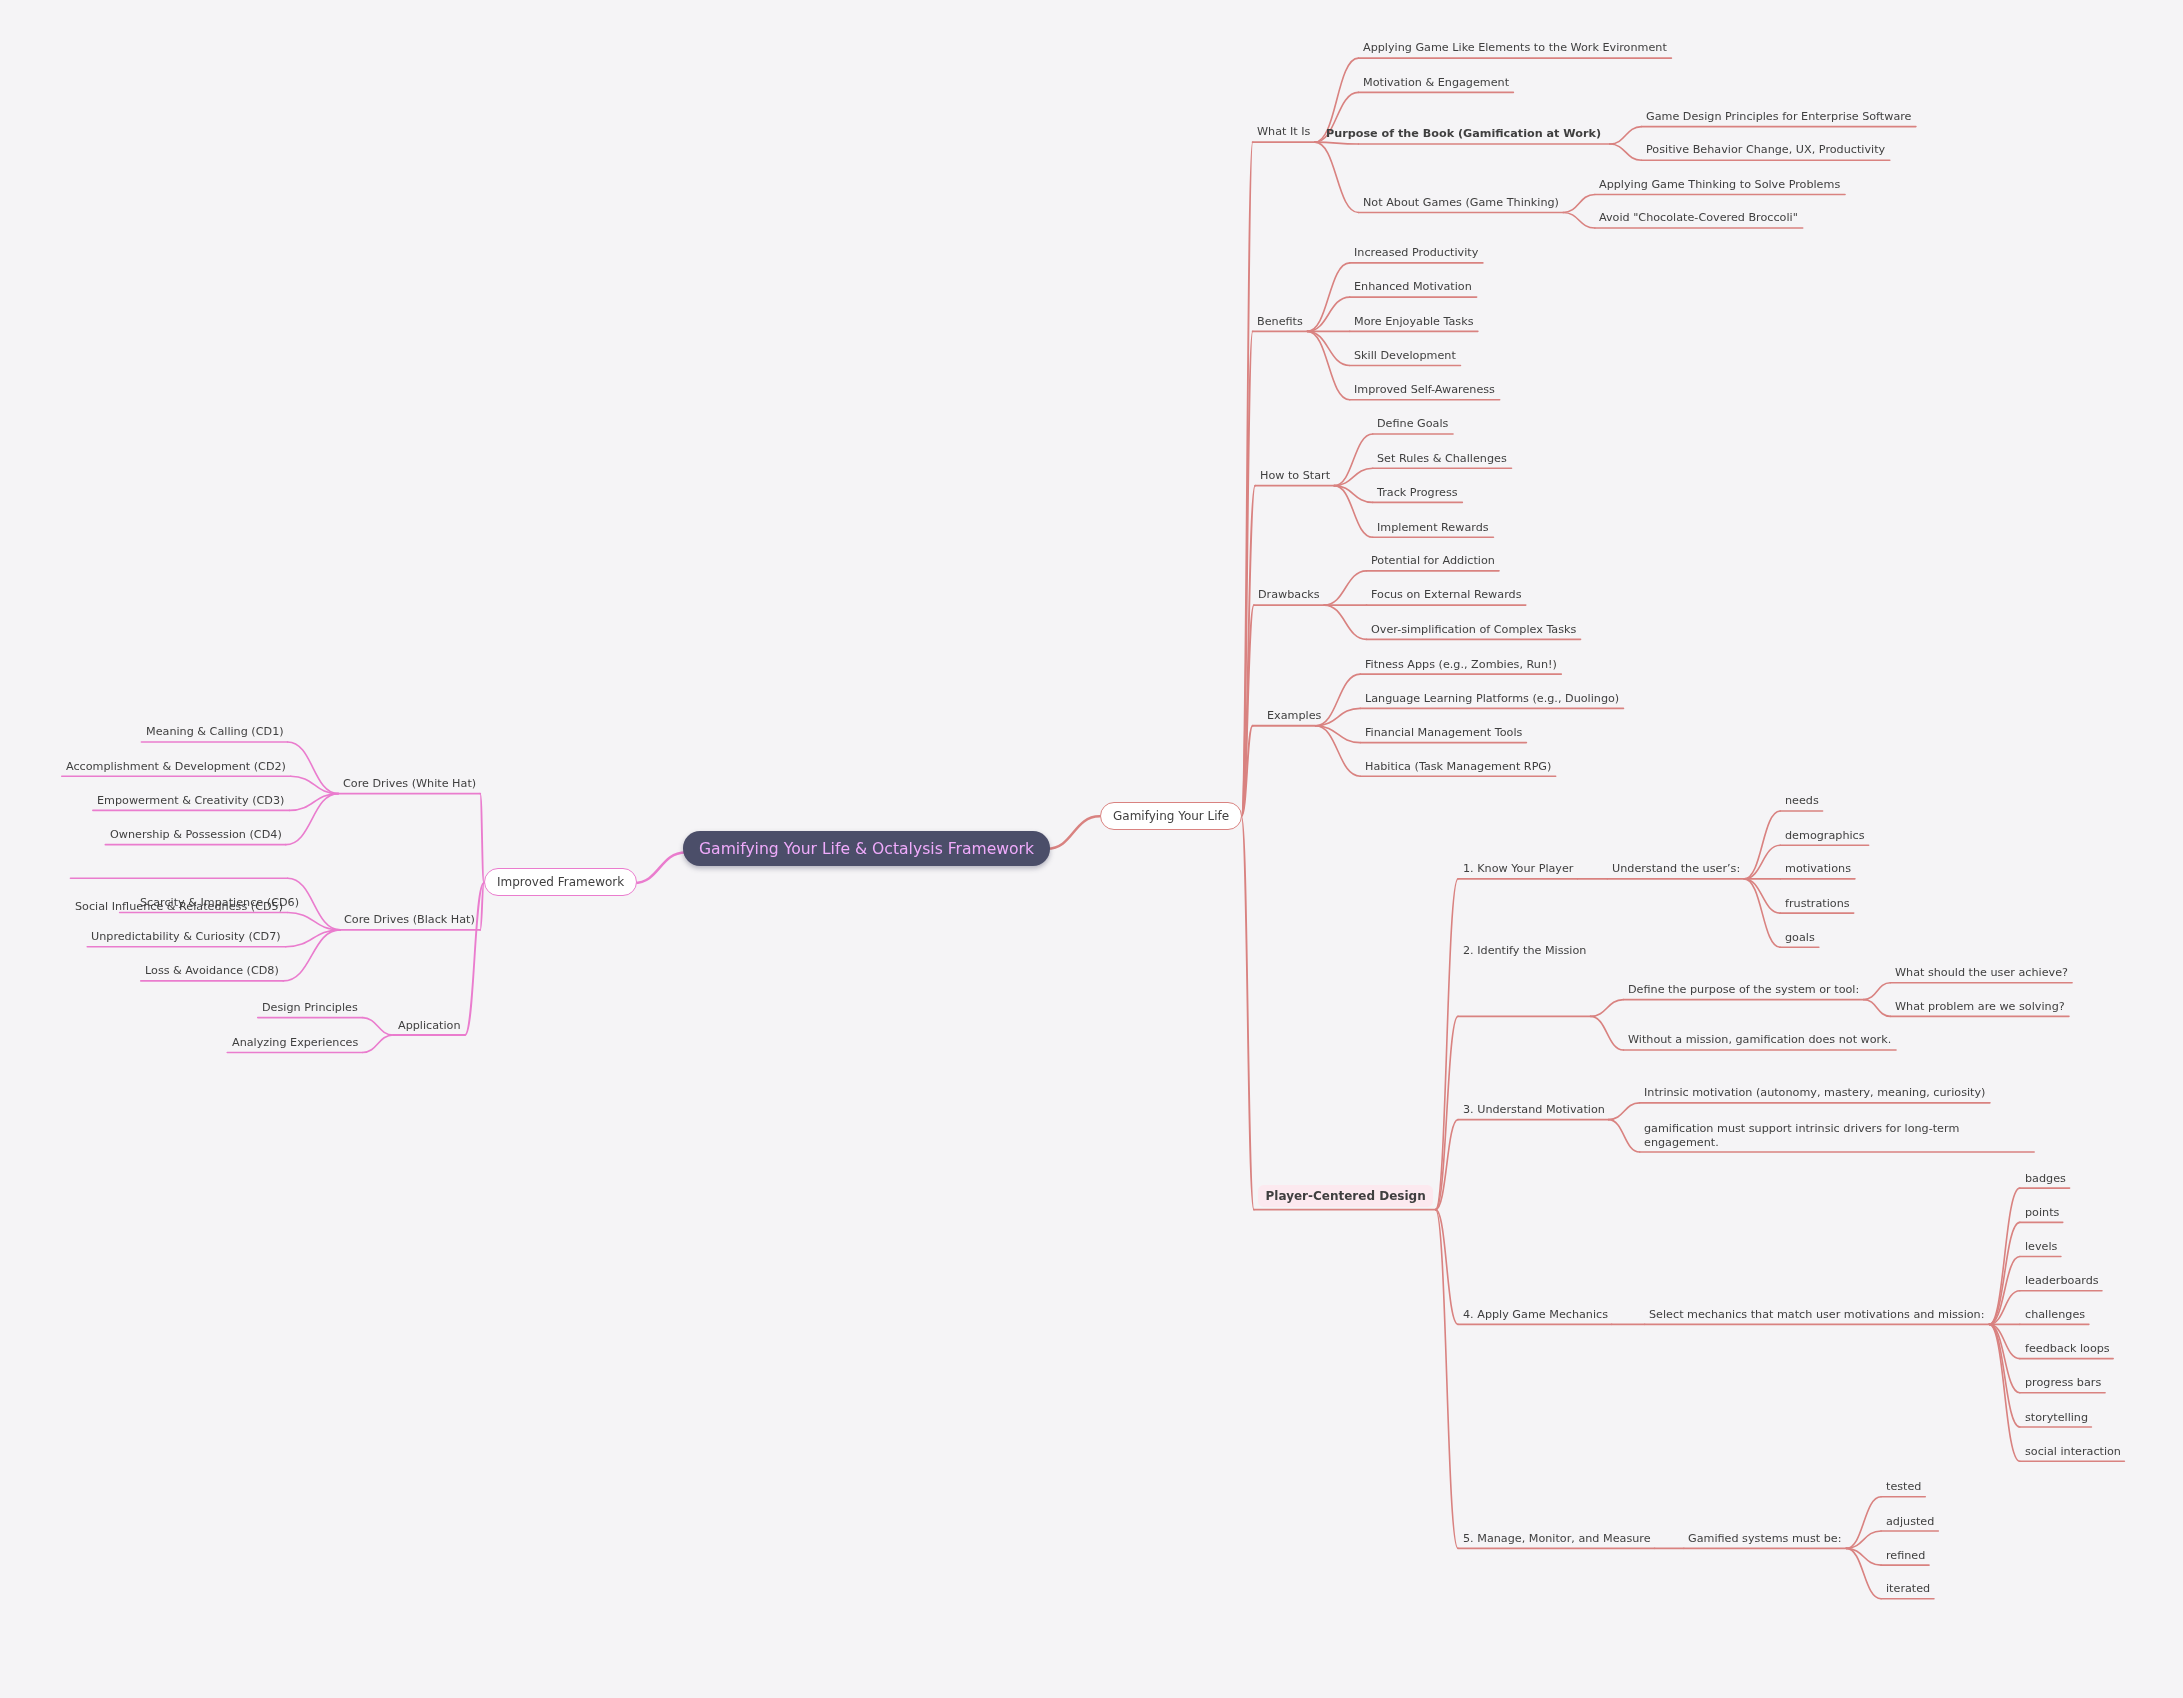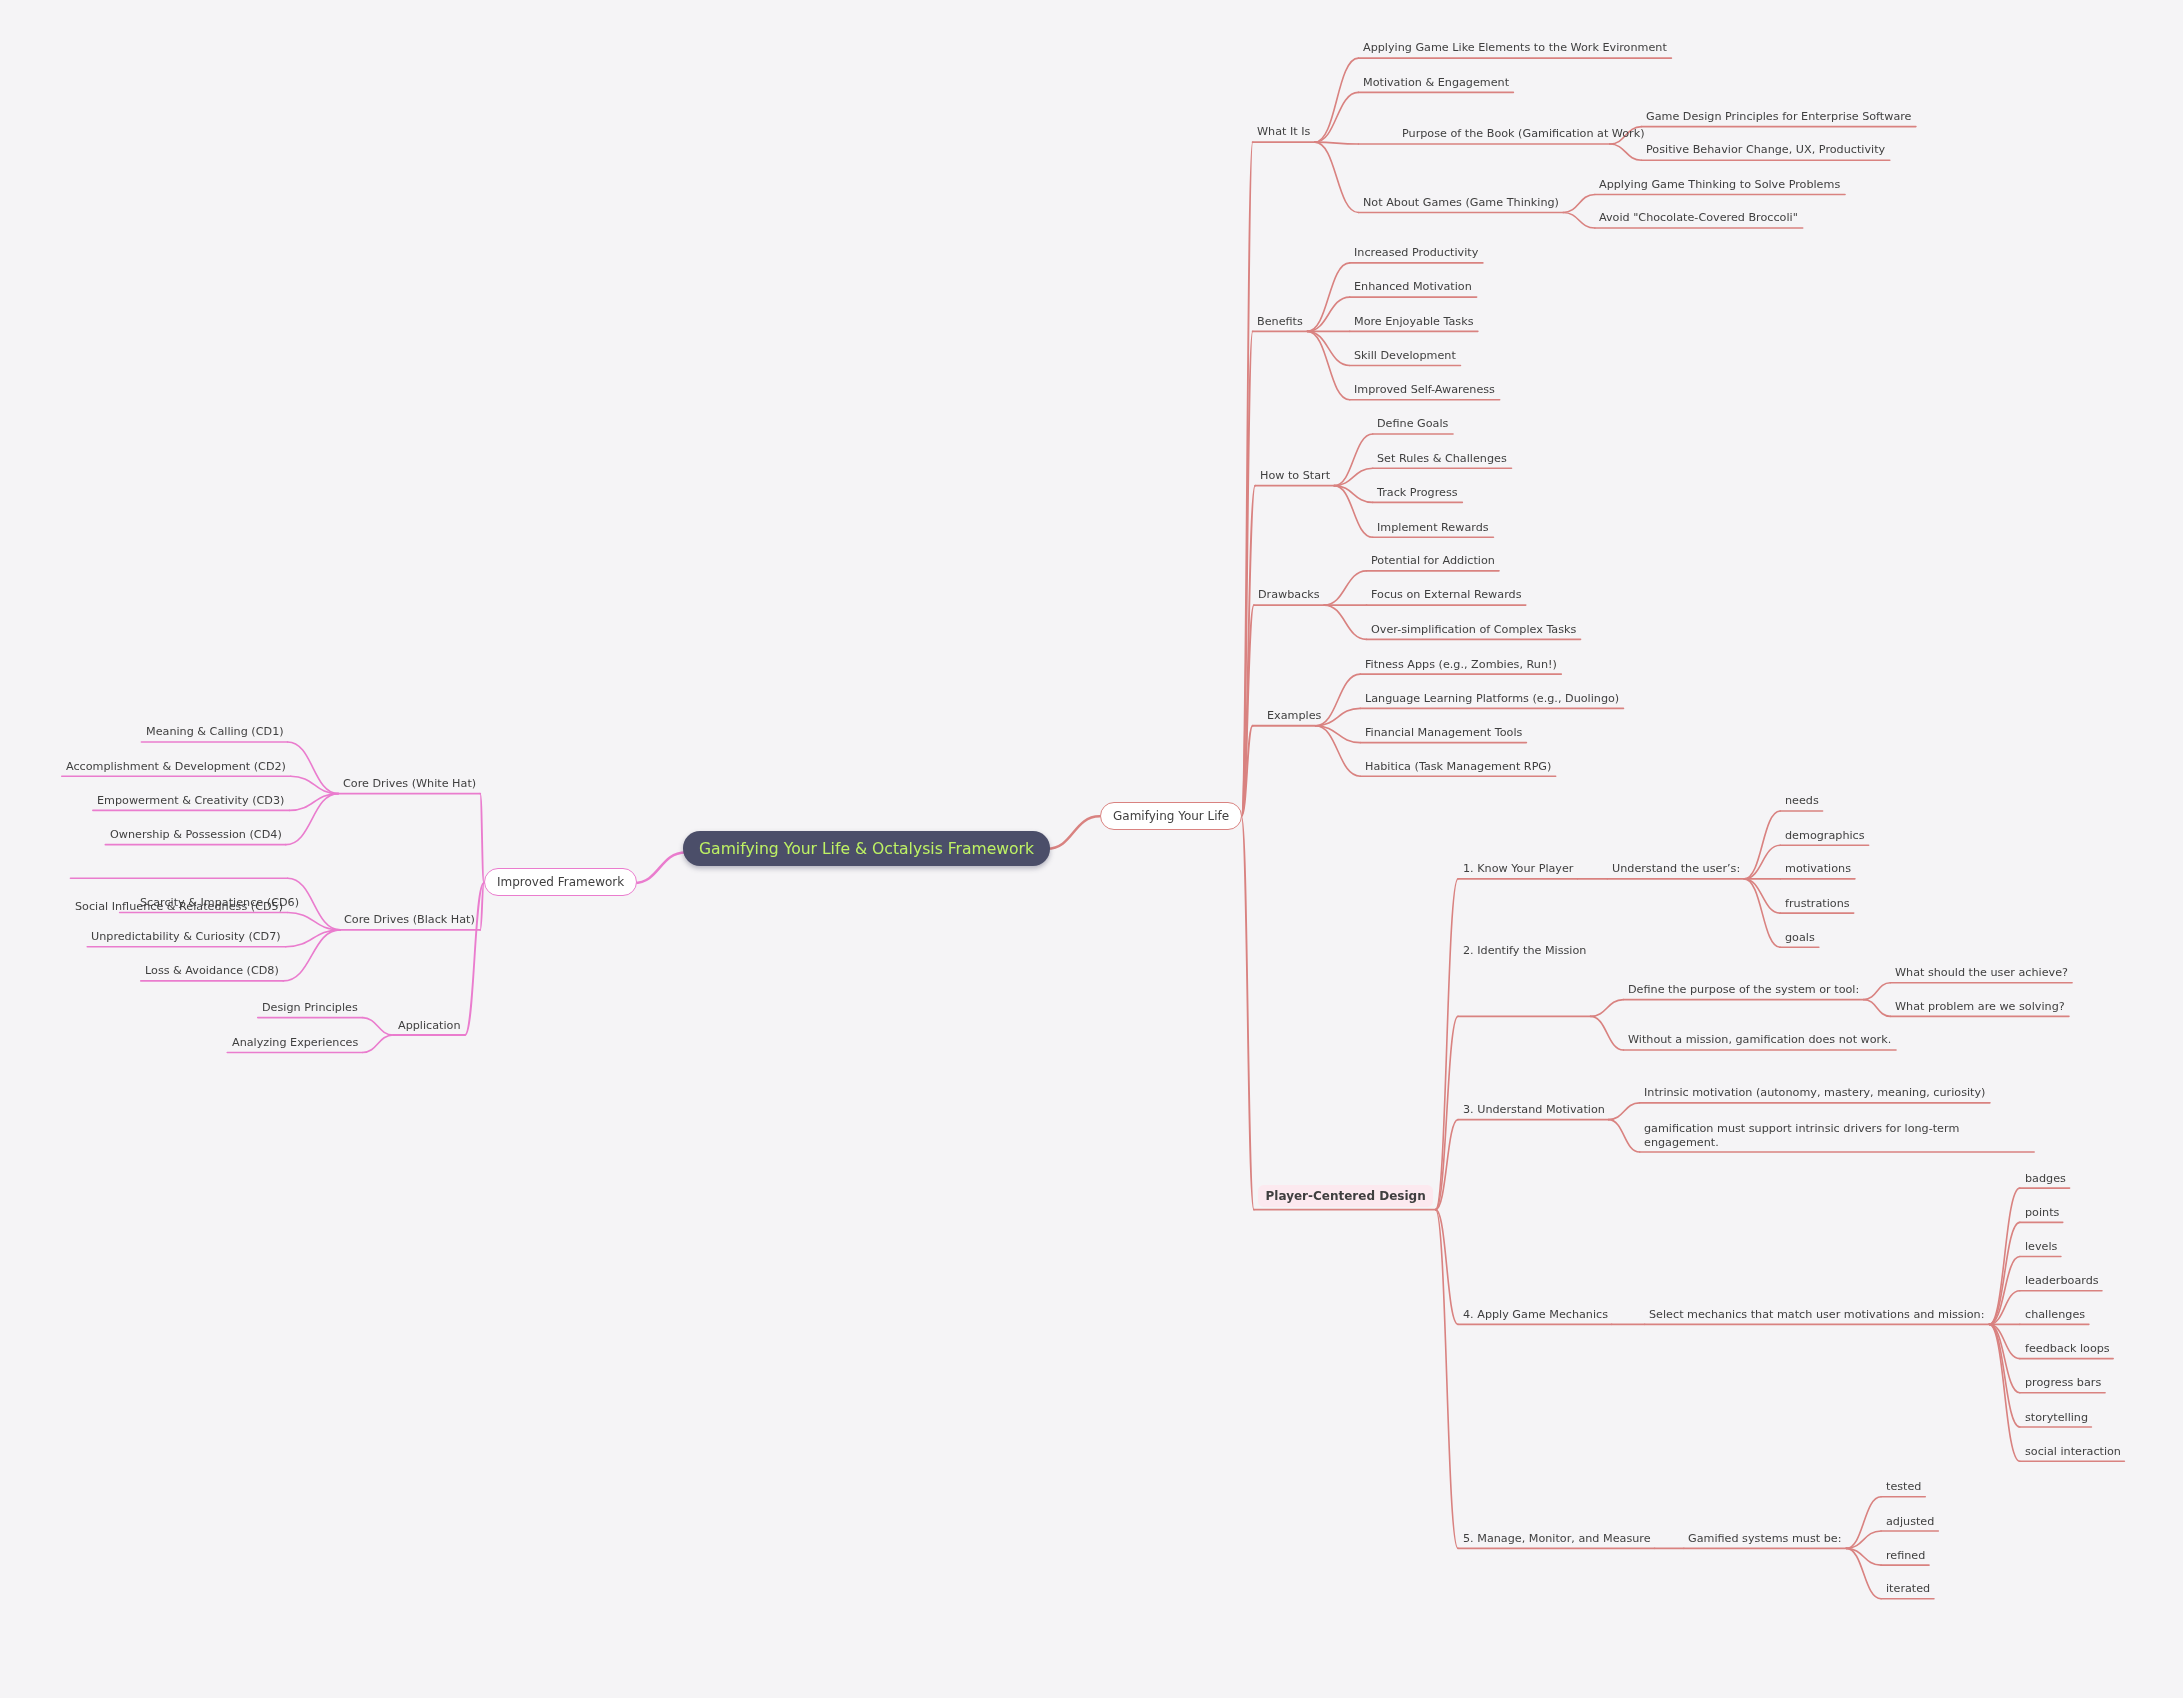--- a/index.html
+++ b/index.html
@@ -174,26 +174,26 @@
       <path d="M226,1576.5 H455" fill="none" stroke="#ea7cce" stroke-width="2.6" stroke-linecap="round"></path>
       <path d="M546.5,1494.5 C500.75,1494.5 500.75,1576.5 455,1576.5" fill="none" stroke="#ea7cce" stroke-width="2.6" stroke-linecap="round"></path>
       <path d="M632,1663.5 H747" fill="none" stroke="#ea7cce" stroke-width="3" stroke-linecap="round"></path>
       <path d="M777.5,1419 C762.25,1419 762.25,1663.5 747,1663.5" fill="none" stroke="#ea7cce" stroke-width="3" stroke-linecap="round"></path>
       <path d="M414,1635.5 H582" fill="none" stroke="#ea7cce" stroke-width="2.6" stroke-linecap="round"></path>
       <path d="M632,1663.5 C607,1663.5 607,1635.5 582,1635.5" fill="none" stroke="#ea7cce" stroke-width="2.6" stroke-linecap="round"></path>
       <path d="M365,1691.5 H582" fill="none" stroke="#ea7cce" stroke-width="2.6" stroke-linecap="round"></path>
       <path d="M632,1663.5 C607,1663.5 607,1691.5 582,1691.5" fill="none" stroke="#ea7cce" stroke-width="2.6" stroke-linecap="round"></path>
     </svg>
   <div id="nodes" style="color: rgb(63, 63, 63);">
-      <div class="root" style="background: rgb(75, 78, 105); color: #bef264; left: 683px; top: 831px;">Gamifying Your Life &amp; Octalysis Framework</div>
+      <div class="root" style="background: rgb(75, 78, 105); color: #f0abfc; left: 683px; top: 831px;">Gamifying Your Life &amp; Octalysis Framework</div>
       <div class="lbl box" style="border-color: rgb(217, 130, 128); left: 1100px; top: 802px;">Gamifying Your Life</div>
       <div class="lbl" style="left: 1257px; top: 125px;">What It Is</div>
       <div class="lbl" style="left: 1363px; top: 41px;">Applying Game Like Elements to the Work Evironment</div>
       <div class="lbl" style="left: 1363px; top: 76px;">Motivation &amp; Engagement</div>
-      <div class="lbl" style="left: 1402px; top: 127px;">Purpose of the Book (Gamification at Work)</div>
+      <div class="lbl" style="left: 1326px; top: 127px; font-weight: bold;">Purpose of the Book (Gamification at Work)</div>
       <div class="lbl" style="left: 1646px; top: 110px;">Game Design Principles for Enterprise Software</div>
       <div class="lbl" style="left: 1646px; top: 143px;">Positive Behavior Change, UX, Productivity</div>
       <div class="lbl" style="left: 1363px; top: 196px;">Not About Games (Game Thinking)</div>
       <div class="lbl" style="left: 1599px; top: 178px;">Applying Game Thinking to Solve Problems</div>
       <div class="lbl" style="left: 1599px; top: 211px;">Avoid "Chocolate-Covered Broccoli"</div>
       <div class="lbl" style="left: 1257px; top: 315px;">Benefits</div>
       <div class="lbl" style="left: 1354px; top: 246px;">Increased Productivity</div>
       <div class="lbl" style="left: 1354px; top: 280px;">Enhanced Motivation</div>
       <div class="lbl" style="left: 1354px; top: 315px;">More Enjoyable Tasks</div>
       <div class="lbl" style="left: 1354px; top: 349px;">Skill Development</div>

